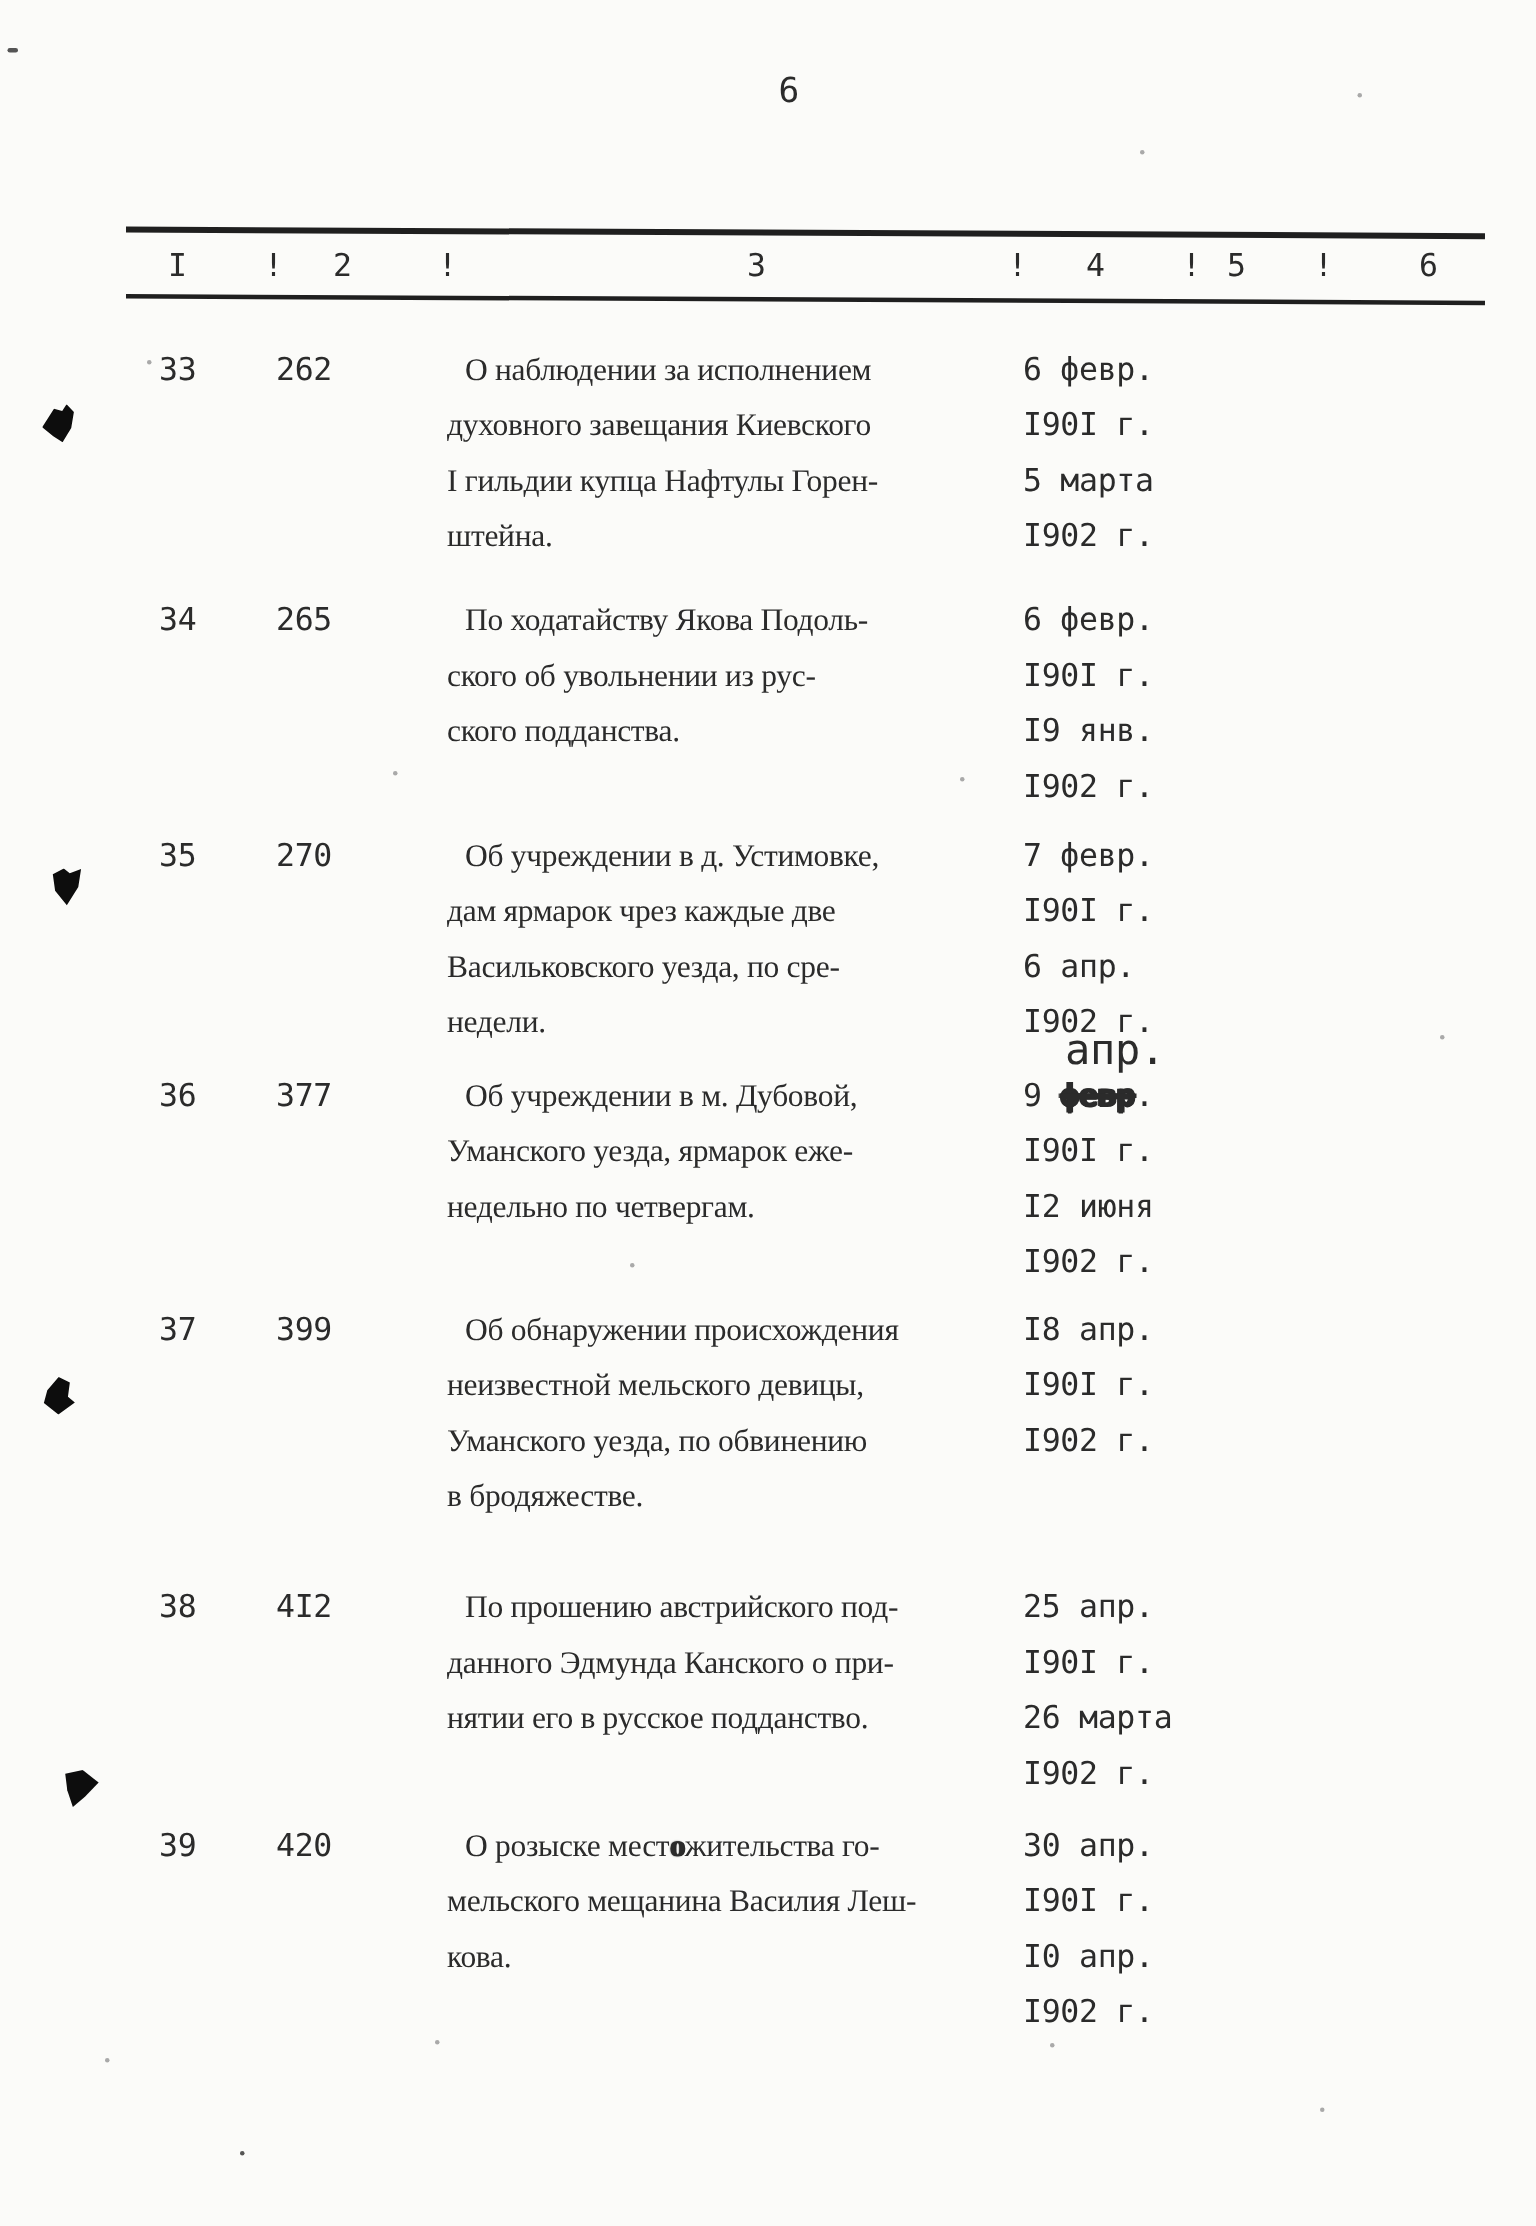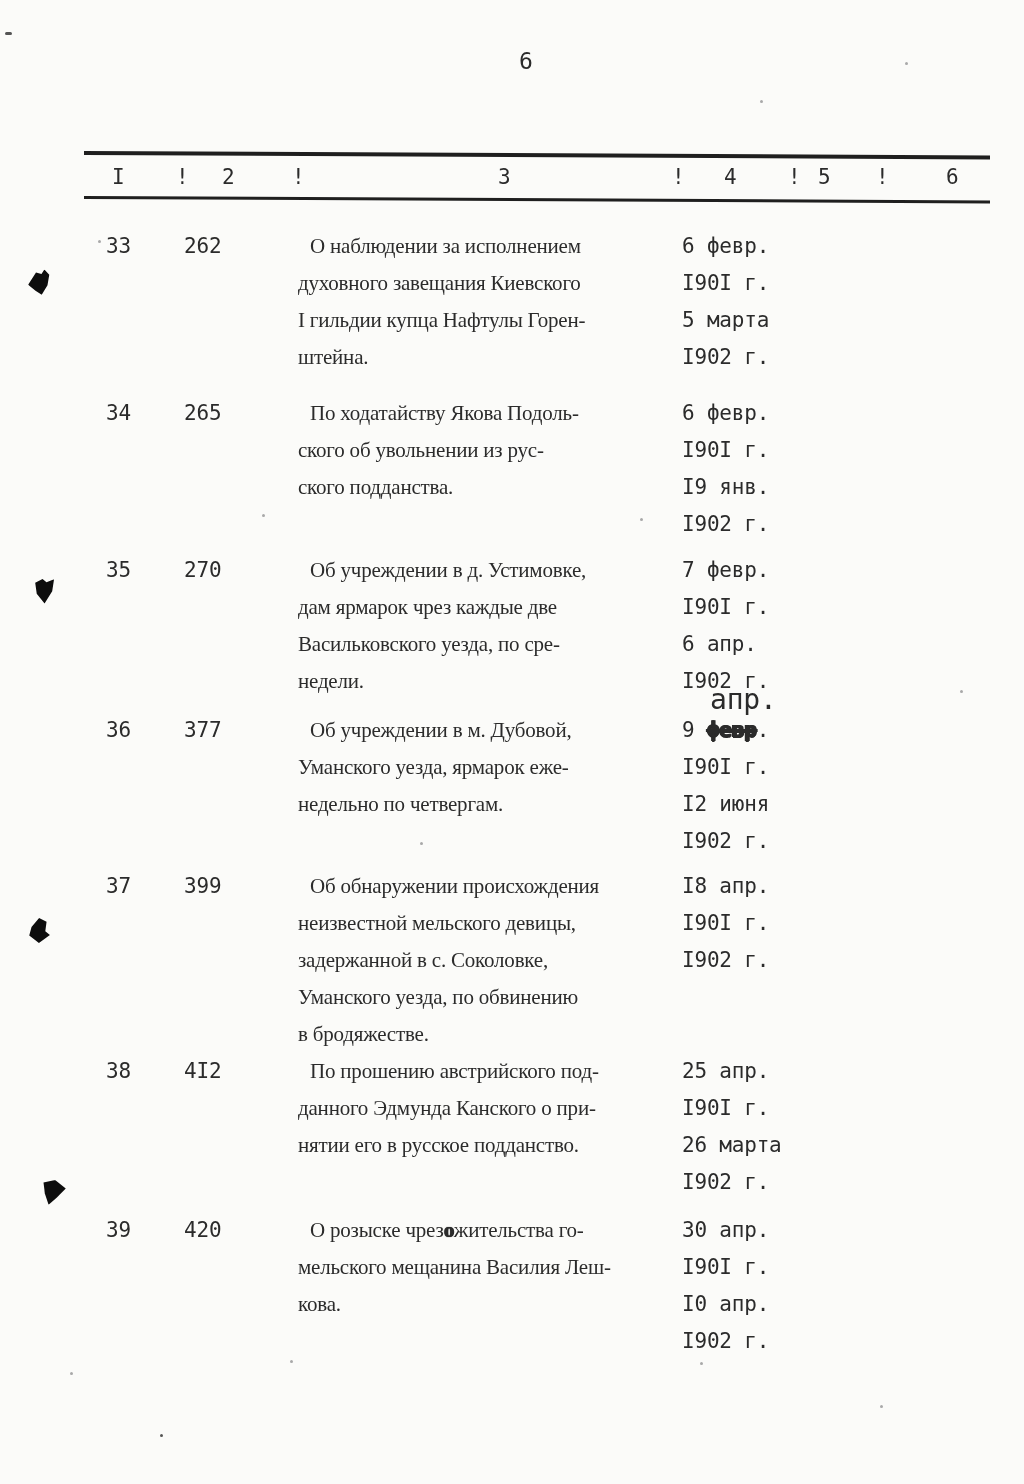--- a/index.html
+++ b/index.html
@@ -156,21 +156,20 @@
           <div class="line">I902 г.</div>
         </div>
   </div>
 
   <div class="entry" style="top: 868px;">
     <div class="col-no">37</div>
     <div class="col-case">399</div>
     <div class="col-title">
           <div class="line first">Об обнаружении происхождения</div>
           <div class="line">неизвестной мельского девицы,</div>
-          <div class="line">задержанной в с. Соколовке,</div>
           <div class="line">Уманского уезда, по обвинению</div>
           <div class="line">в бродяжестве.</div>
         </div>
     <div class="col-dates">
           <div class="line">I8 апр.</div>
           <div class="line">I90I г.</div>
           <div class="line">I902 г.</div>
         </div>
   </div>
 
@@ -187,21 +186,21 @@
           <div class="line">I90I г.</div>
           <div class="line">26 марта</div>
           <div class="line">I902 г.</div>
         </div>
   </div>
 
   <div class="entry" style="top: 1212px;">
     <div class="col-no">39</div>
     <div class="col-case">420</div>
     <div class="col-title">
-          <div class="line first"><span>О розыске чрез</span><span class="blot">о</span><span>жительства го-</span></div>
+          <div class="line first"><span>О розыске мест</span><span class="blot">о</span><span>жительства го-</span></div>
           <div class="line">мельского мещанина Василия Леш-</div>
           <div class="line">кова.</div>
         </div>
     <div class="col-dates">
           <div class="line">30 апр.</div>
           <div class="line">I90I г.</div>
           <div class="line">I0 апр.</div>
           <div class="line">I902 г.</div>
         </div>
   </div>

